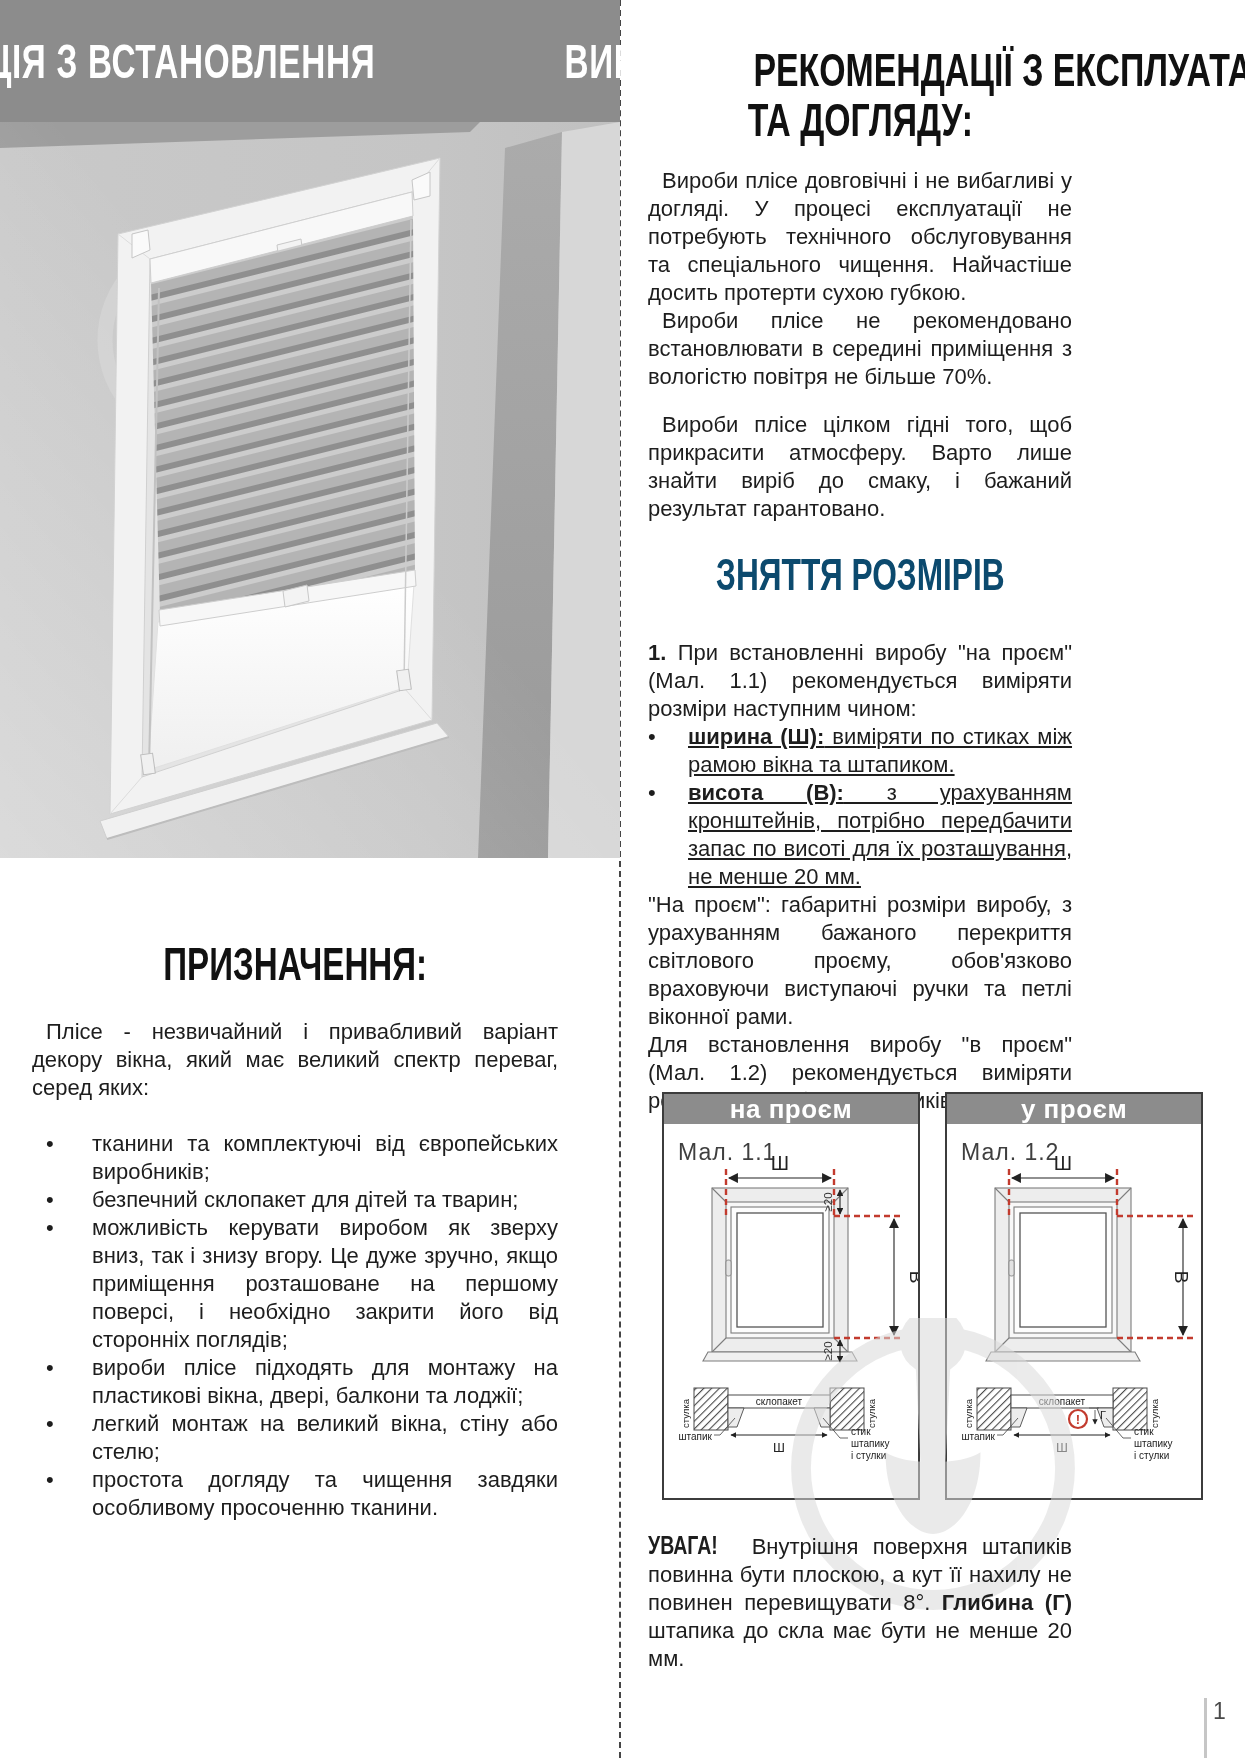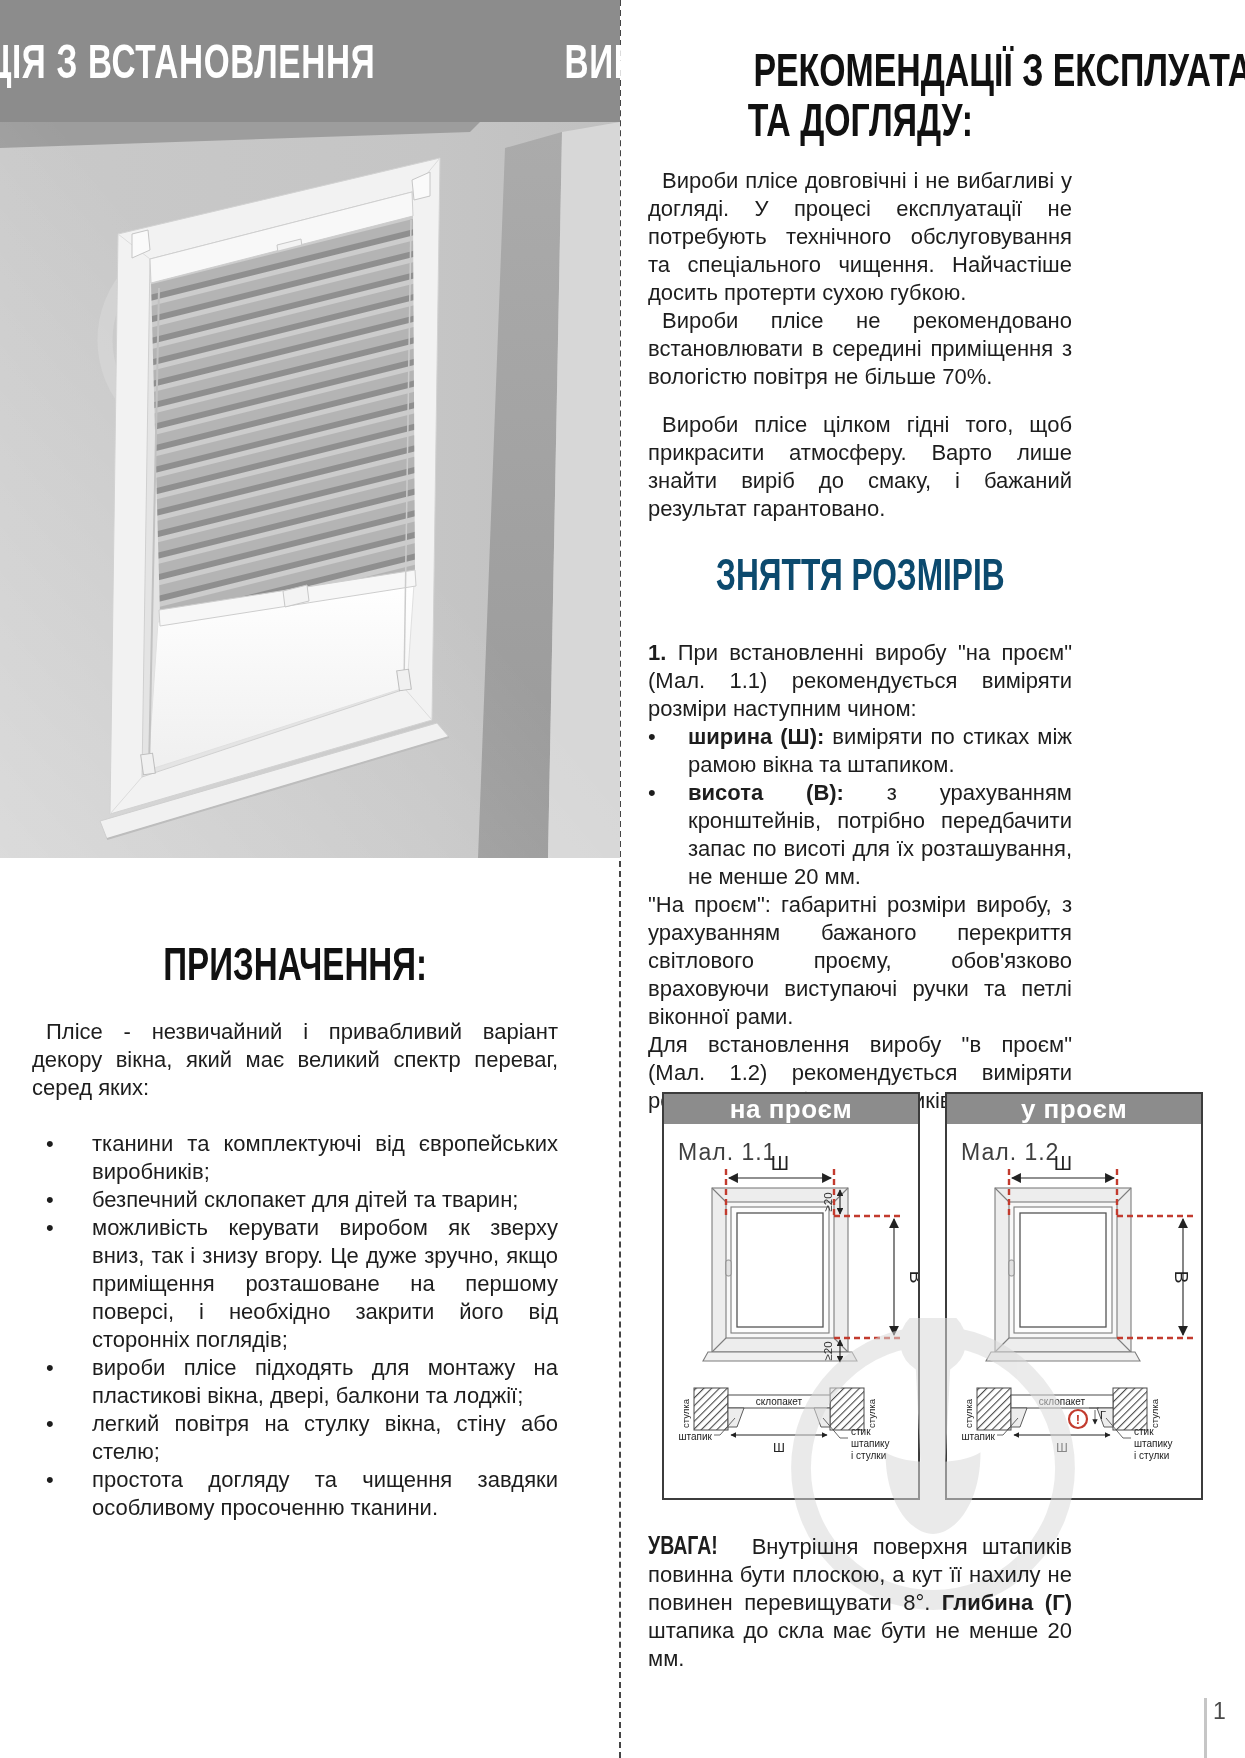--- a/index.html
+++ b/index.html
@@ -31,21 +31,21 @@
 
   
   .rc { position:absolute; left:648px; top:45px; width:424px; }
   .rc h2.care { margin:0; text-align:center; font-size:47px; line-height:50px; font-weight:bold; color:#111; }
   .rc h2.meas { margin:24px 0 0 0; text-align:center; font-size:44px; line-height:56px; font-weight:bold; color:#0c4a6e; }
   .rc p.p1 { margin:22px 0 0 0; }
   .rc p.p2 { margin:0; }
   .rc p.p3 { margin:20px 0 0 0; }
   .rc p.step1 { margin:36px 0 0 0; }
   .rc p.flow { margin:0; }
-  .rc ul.dots li { position:relative; padding-left:40px; }
+  .rc ul.dots li { position:relative; padding-left:40px;text-decoration:underline; }
   .rc ul.dots { margin:0; }
   .rc ul.dots li::before { content:"\2022"; position:absolute; left:0; top:0; }
 
   
   .panel { position:absolute; top:1092px; width:258px; height:408px; border:2px solid #3c3c3c;
            box-sizing:border-box; background:#fff; z-index:1; }
   .panel.pA { left:662px; } .panel.pB { left:945px;text-align:right; }
   .panel .ph { height:30px; background:#8c8c8c; color:#fff; display:flex; align-items:center;
                justify-content:center; font-weight:bold; font-size:26px; letter-spacing:.5px; }
   .panel svg { display:block; }
@@ -150,21 +150,21 @@
   </div>
 
   <section class="purpose body-text">
     <h2><span class="cond">ПРИЗНАЧЕННЯ:</span></h2>
     <p class="ti">Плісе - незвичайний і привабливий варіант декору вікна, який має великий спектр переваг, серед яких:</p>
     <ul class="dots">
       <li>тканини та комплектуючі від європейських виробників;</li>
       <li>безпечний склопакет для дітей та тварин;</li>
       <li>можливість керувати виробом як зверху вниз, так і знизу вгору. Це дуже зручно, якщо приміщення розташоване на першому поверсі, і необхідно закрити його від сторонніх поглядів;</li>
       <li>вироби плісе підходять для монтажу на пластикові вікна, двері, балкони та лоджії;</li>
-      <li>легкий повітря на стулку вікна, стіну або стелю;</li>
+      <li>легкий монтаж на великий вікна, стіну або стелю;</li>
       <li>простота догляду та чищення завдяки особливому просоченню тканини.</li>
     </ul>
   </section>
 
   <section class="rc body-text">
     <h2 class="care">
       <span class="cond">РЕКОМЕНДАЦІЇ З ЕКСПЛУАТАЦІЇ</span><br>
       <span class="cond">ТА ДОГЛЯДУ:</span>
     </h2>
     <p class="p1 ti">Вироби плісе довговічні і не вибагливі у догляді. У процесі експлуатації не потребують технічного обслуговування та спеціального чищення. Найчастіше досить протерти сухою губкою.</p>

